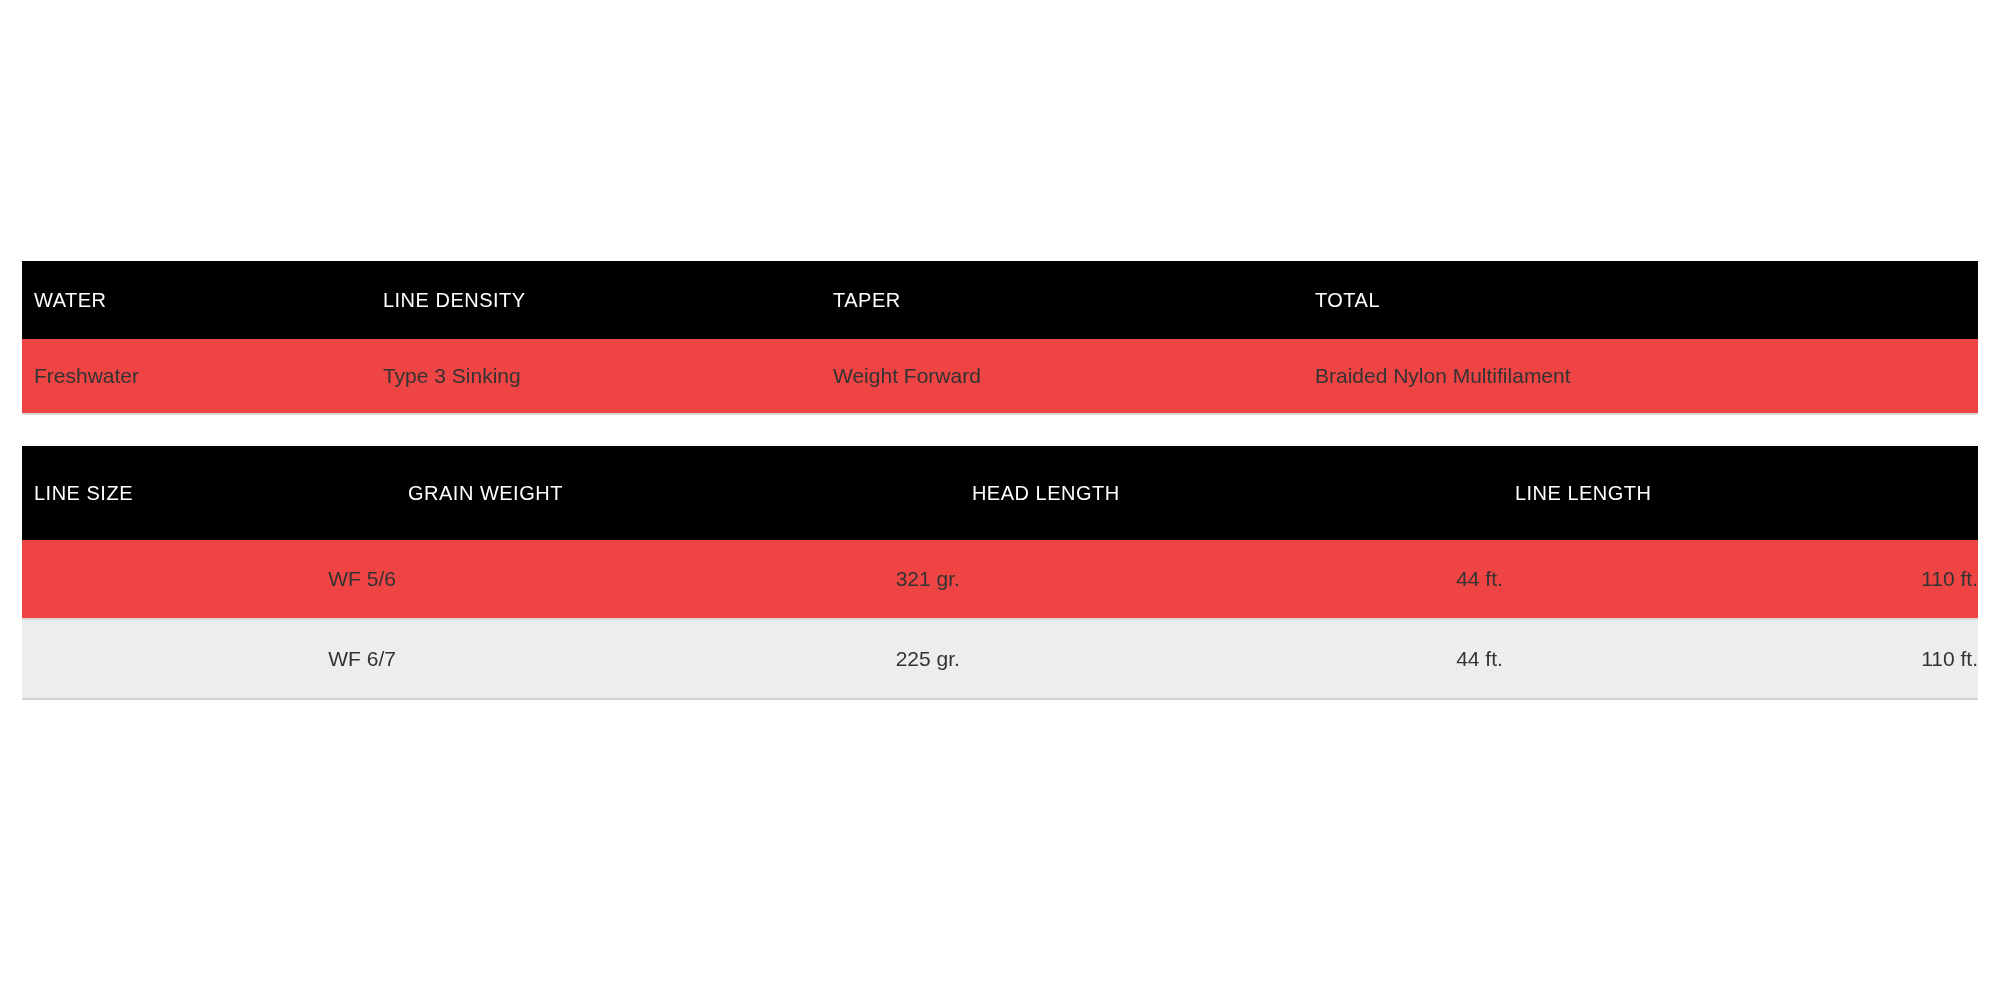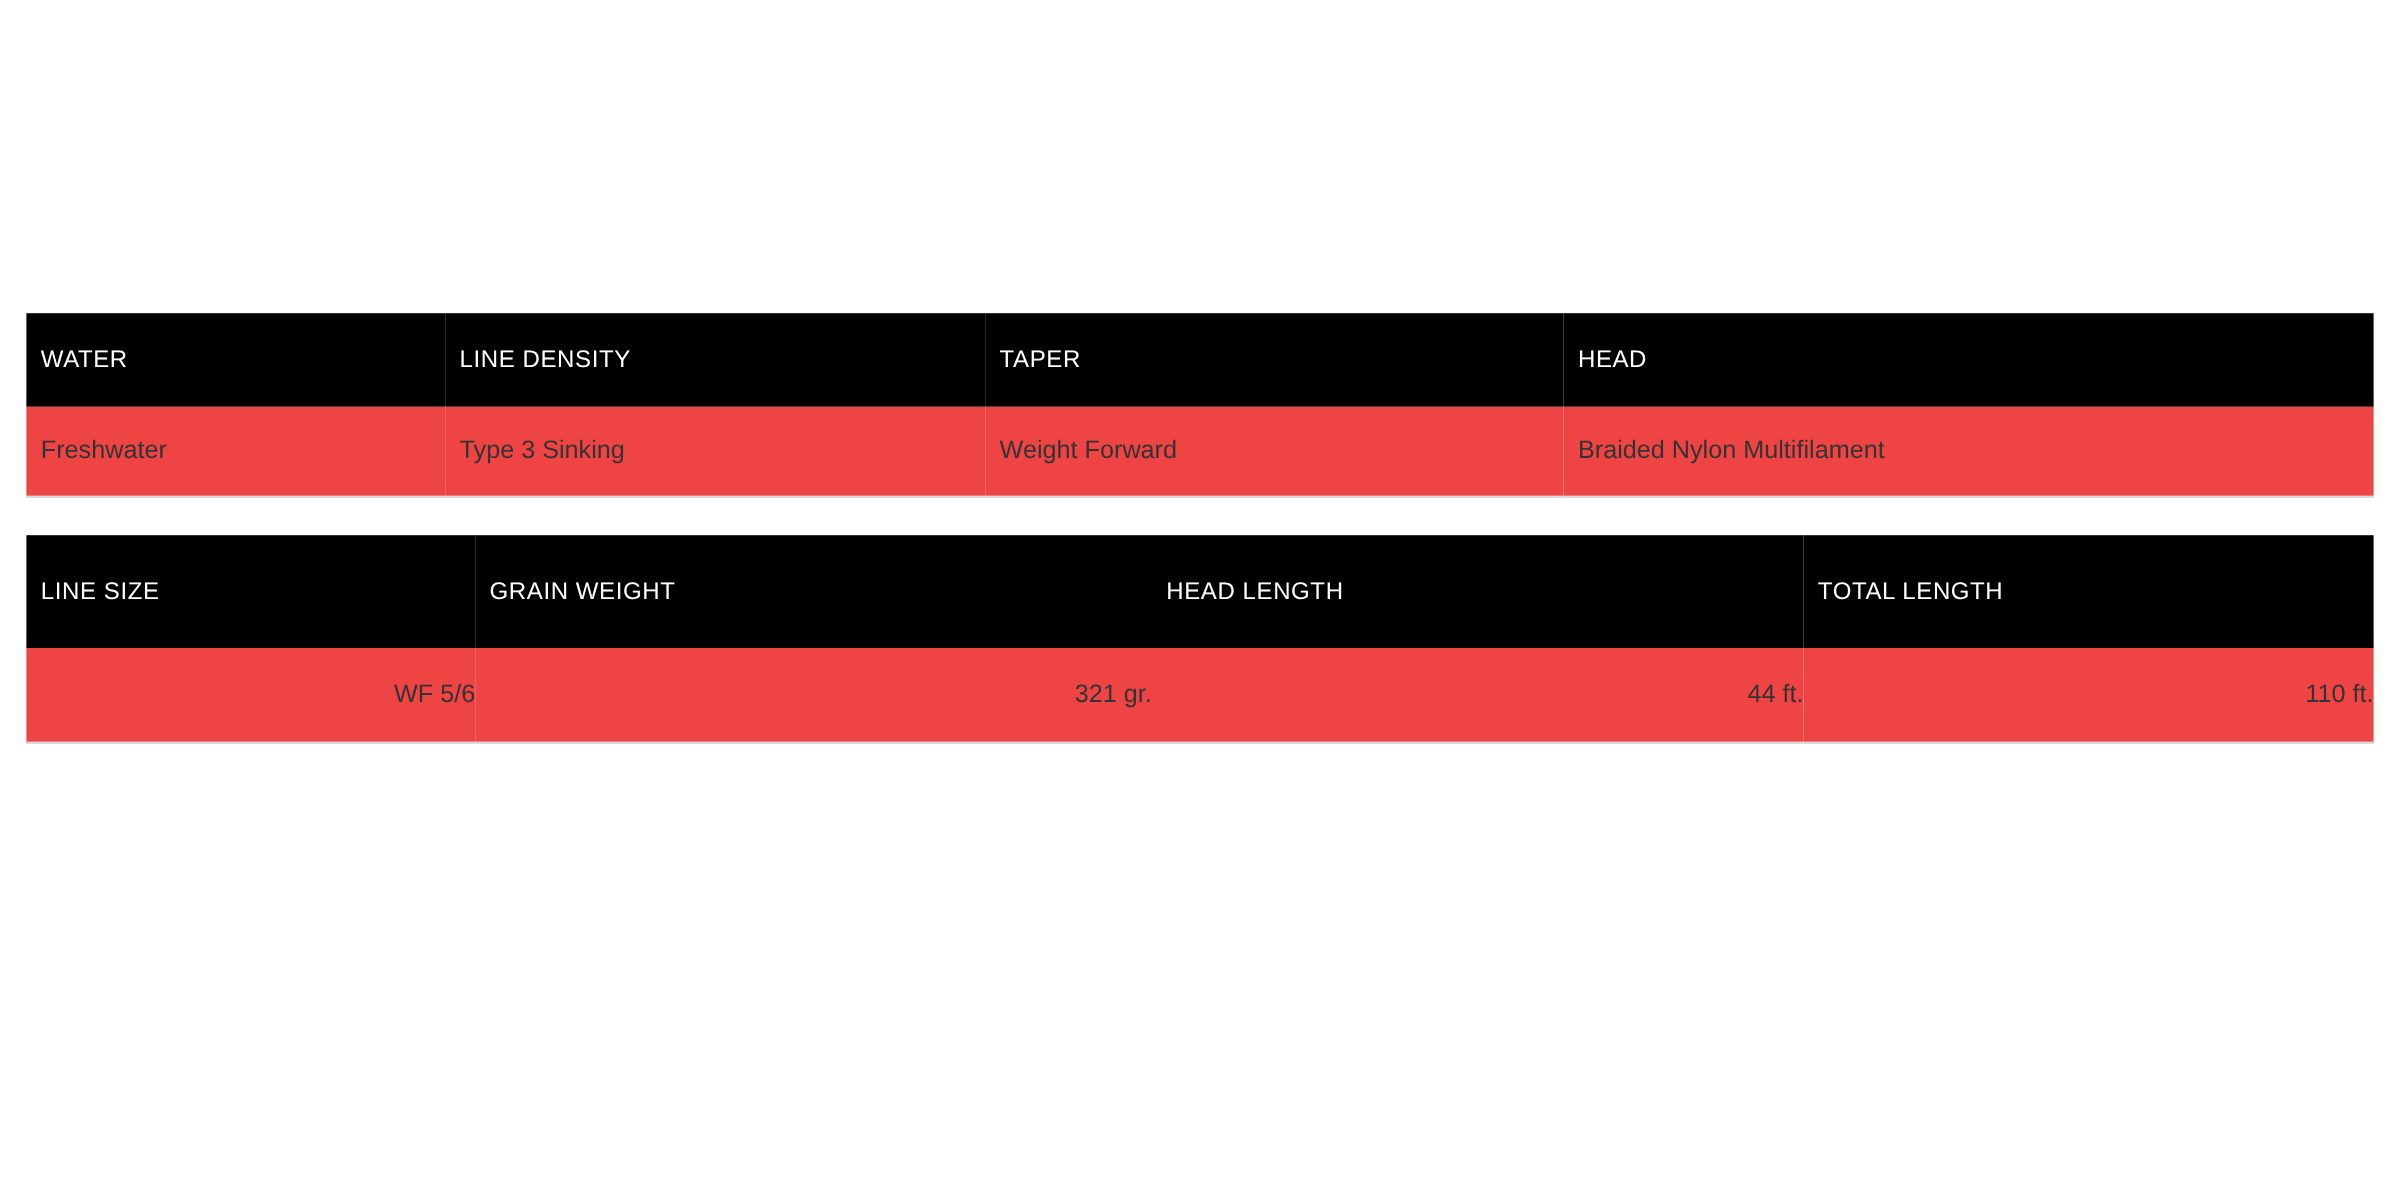--- a/index.html
+++ b/index.html
@@ -82,21 +82,21 @@
           <col class="c1">
           <col class="c2">
           <col class="c3">
           <col class="c4">
         </colgroup>
       <thead>
         <tr>
           <th>WATER</th>
           <th>LINE DENSITY</th>
           <th>TAPER</th>
-          <th>HEAD</th>
+          <th>TOTAL</th>
         </tr>
       </thead>
       <tbody>
         <tr>
           <td>Freshwater</td>
           <td>Type 3 Sinking</td>
           <td>Weight Forward</td>
           <td>Braided Nylon Multifilament</td>
         </tr>
       </tbody>
@@ -107,27 +107,33 @@
           <col class="c1">
           <col class="c2">
           <col class="c3">
           <col class="c4">
         </colgroup>
       <thead>
         <tr>
           <th>LINE SIZE</th>
           <th>GRAIN WEIGHT</th>
           <th>HEAD LENGTH</th>
-          <th>TOTAL LENGTH</th>
+          <th>LINE LENGTH</th>
         </tr>
       </thead>
       <tbody>
         <tr>
           <td>WF 5/6</td>
           <td>321 gr.</td>
+          <td>44 ft.</td>
+          <td>110 ft.</td>
+        </tr>
+        <tr>
+          <td>WF 6/7</td>
+          <td>225 gr.</td>
           <td>44 ft.</td>
           <td>110 ft.</td>
         </tr>
       </tbody>
     </table>
 
   </div>
 </div>
 
 </body></html>

